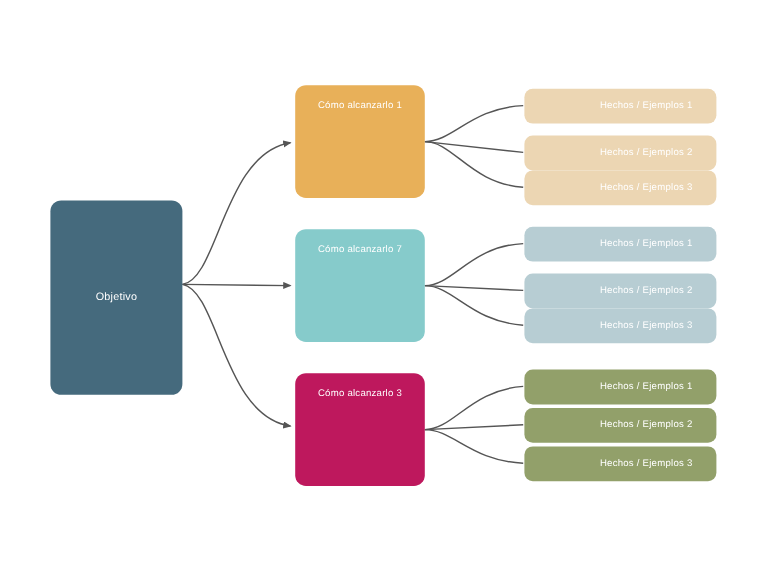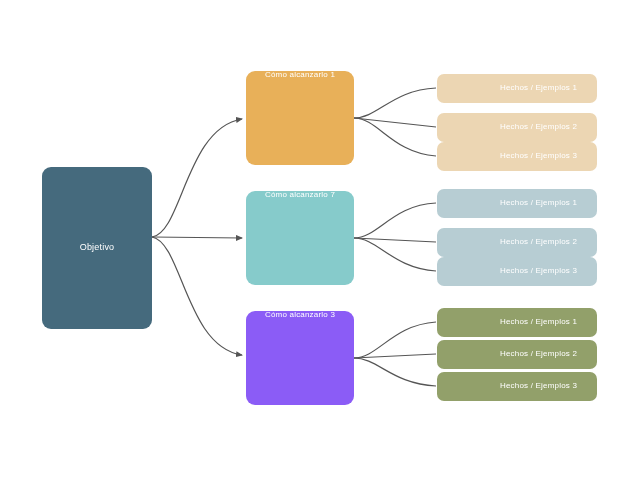--- a/index.html
+++ b/index.html
@@ -52,25 +52,26 @@
   }
 
   
   .node-branch {
     left: 246px;
     width: 108px;
     height: 94px;
     border-radius: 9px;
     align-items: flex-start;
     justify-content: center;
+    padding-top: 13px;
     font-size: 8px;
   }
   .node-branch.b0 { top: 71px;  background: #e8b059; }
   .node-branch.b1 { top: 191px; background: #86cbcb; }
-  .node-branch.b2 { top: 311px; background: #8b5cf6; }
+  .node-branch.b2 { top: 311px; background: #be185d; }
 
   
   .node-leaf {
     left: 437px;
     width: 160px;
     height: 29px;
     border-radius: 7px;
     align-items: center;
     justify-content: center;
     font-size: 8px;

